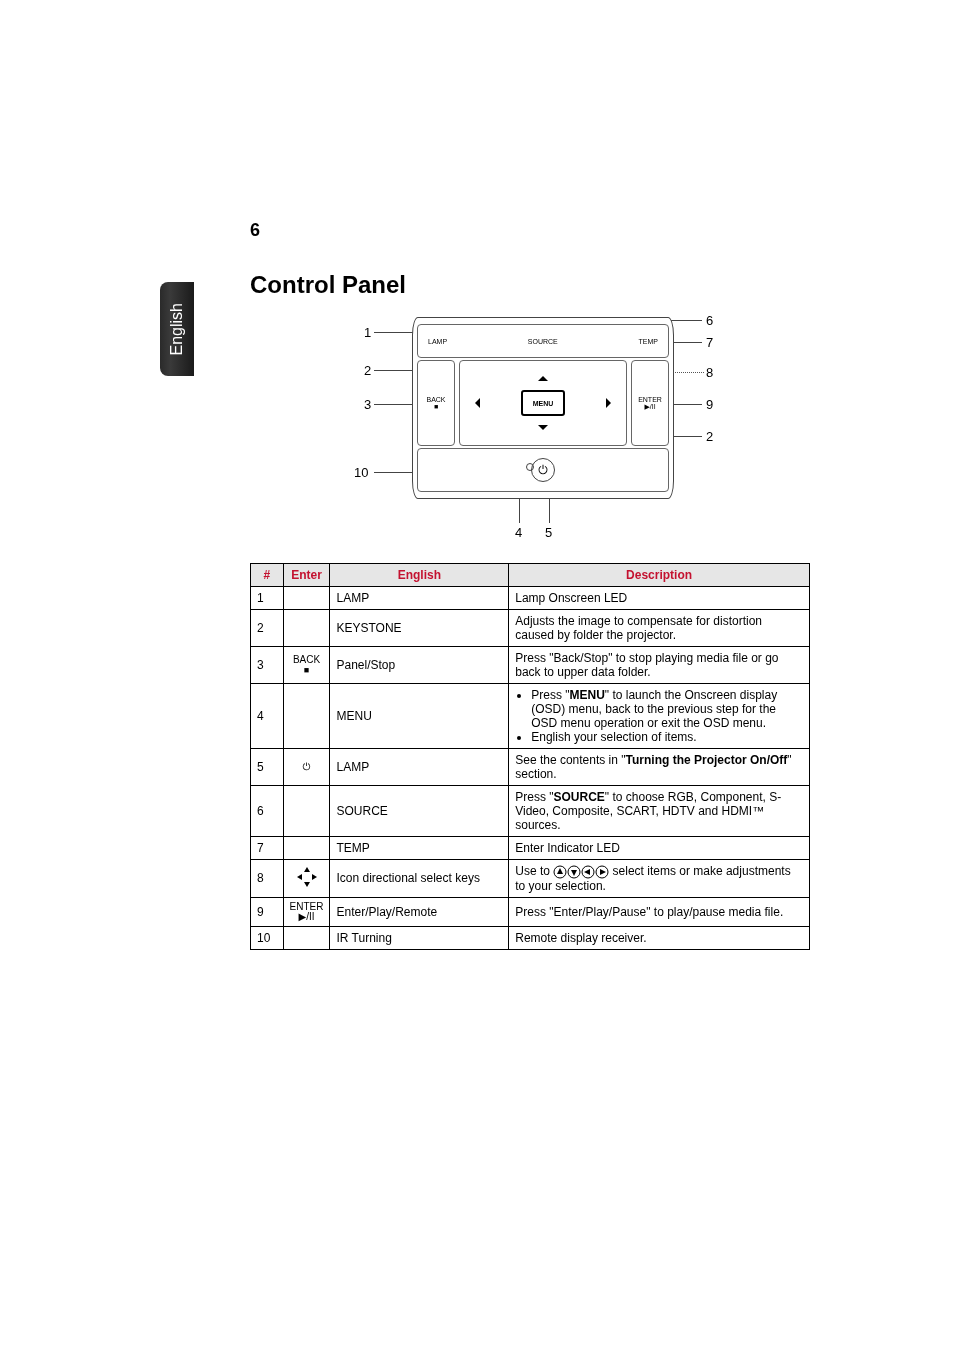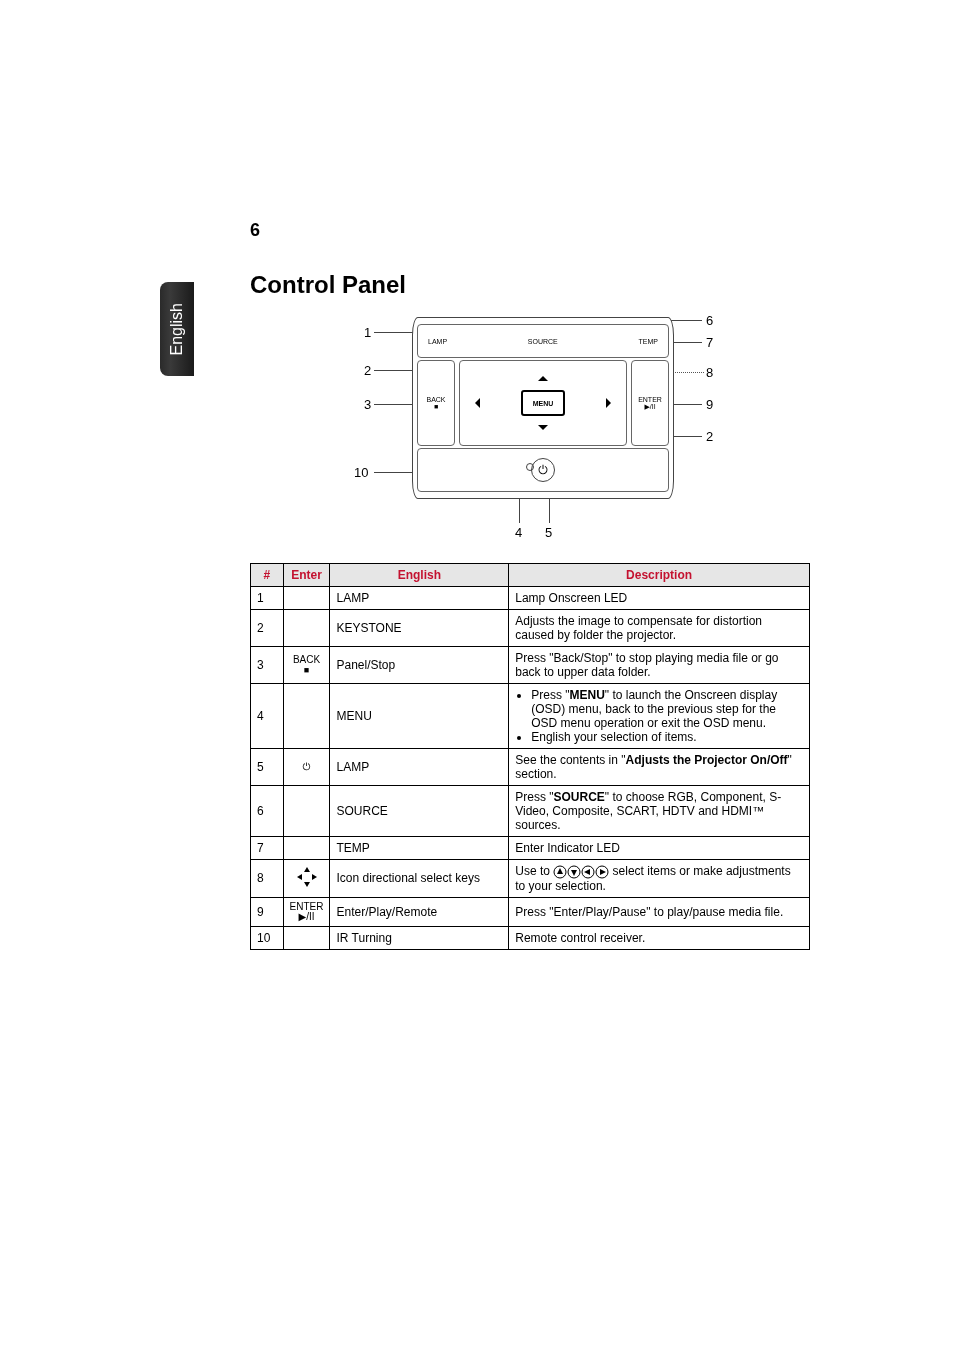--- a/index.html
+++ b/index.html
@@ -340,21 +340,21 @@
         </td>
       </tr>
 
       <tr>
         <td class="num">5</td>
         <td class="icon icon-power">
           <span>⏻</span>
         </td>
         <td class="func">LAMP</td>
         <td class="desc">
-          <span>See the contents in "</span><b>Adjusts the Projector On/Off</b><span>" section.</span>
+          <span>See the contents in "</span><b>Turning the Projector On/Off</b><span>" section.</span>
         </td>
       </tr>
 
       <tr>
         <td class="num">6</td>
         <td class="icon"></td>
         <td class="func">SOURCE</td>
         <td class="desc">
           <span>Press "</span><b>SOURCE</b><span>" to choose RGB, Component, S-Video, Composite, SCART, HDTV and HDMI™ sources.</span>
         </td>
@@ -403,18 +403,18 @@
           <span>▶/II</span>
         </td>
         <td class="func">Enter/Play/Remote</td>
         <td class="desc">Press "Enter/Play/Pause" to play/pause media file.</td>
       </tr>
 
       <tr>
         <td class="num">10</td>
         <td class="icon"></td>
         <td class="func">IR Turning</td>
-        <td class="desc">Remote control receiver.</td>
+        <td class="desc">Remote display receiver.</td>
       </tr>
     </tbody>
   </table>
 
 </div>
 
 </body></html>

